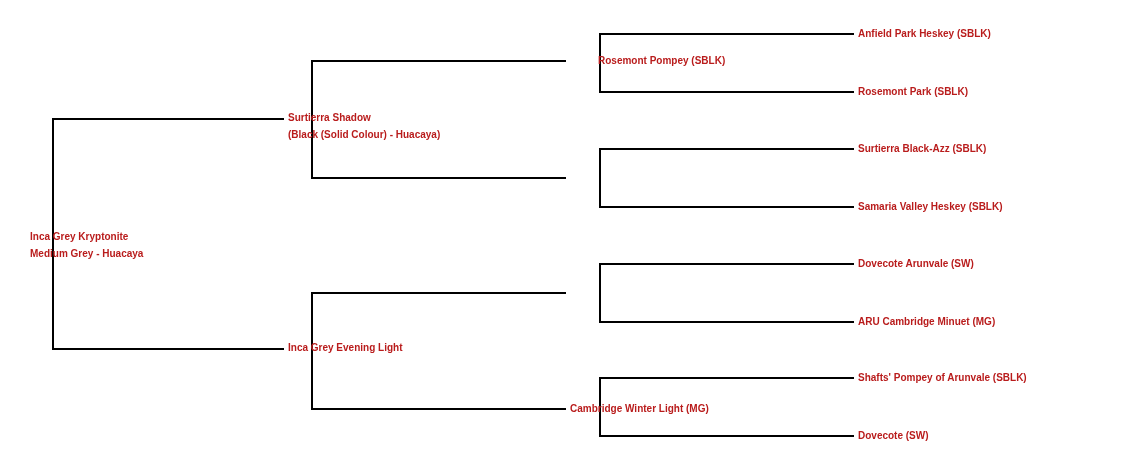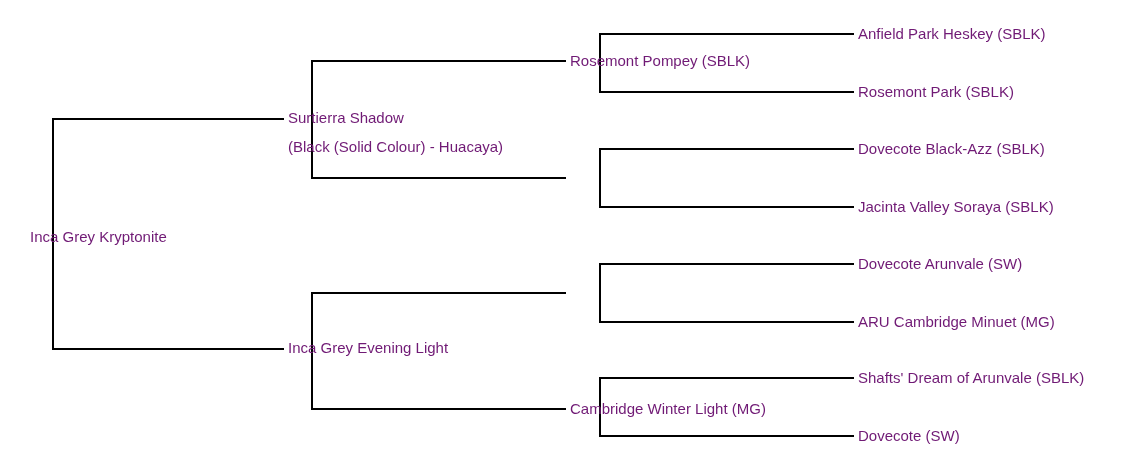--- a/index.html
+++ b/index.html
@@ -10,27 +10,28 @@
   #pedigree {
     position: relative;
     width: 1140px;
     height: 475px;
     background: #ffffff;
     font-family: "Liberation Sans", sans-serif;
     overflow: hidden;
   }
   .node {
     position: absolute;
-    color: #701a75;
-    font-size: 15px;
+    color: #b91c1c;
+    font-size: 10px;
     line-height: 17px;
     white-space: nowrap;
+    font-weight: bold;
   }
   .node .line1 { display: block; }
-  .node .line2 { display: block; margin-top: 12px; }
+  .node .line2 { display: block; }
 
   
   .hline {
     position: absolute;
     height: 0;
     border-top: 2px solid #000000;
   }
   .vline {
     position: absolute;
     width: 0;
@@ -65,66 +66,67 @@
   <div class="vline" style="left:599px; top:263px; height:58px;"></div>
   <div class="hline" style="left:599px; top:263px; width:255px;"></div>
   <div class="hline" style="left:599px; top:321px; width:255px;"></div>
 
   <div class="vline" style="left:599px; top:377px; height:58px;"></div>
   <div class="hline" style="left:599px; top:377px; width:255px;"></div>
   <div class="hline" style="left:599px; top:435px; width:255px;"></div>
 
   <div class="node" style="left:30px; top:228px;">
     <span class="line1">Inca Grey Kryptonite</span>
+    <span class="line2">Medium Grey - Huacaya</span>
   </div>
 
   <div class="node" style="left:288px; top:109px;">
     <span class="line1">Surtierra Shadow</span>
     <span class="line2">(Black (Solid Colour) - Huacaya)</span>
   </div>
 
   <div class="node" style="left:288px; top:339px;">
     <span class="line1">Inca Grey Evening Light</span>
   </div>
 
-  <div class="node single" style="left:570px; top:52px;">
+  <div class="node single" style="left:598px; top:52px;">
     <span class="line1">Rosemont Pompey (SBLK)</span>
   </div>
 
 
 
   <div class="node single" style="left:570px; top:400px;">
     <span class="line1">Cambridge Winter Light (MG)</span>
   </div>
 
   <div class="node single" style="left:858px; top:25px;">
     <span class="line1">Anfield Park Heskey (SBLK)</span>
   </div>
 
   <div class="node single" style="left:858px; top:83px;">
     <span class="line1">Rosemont Park (SBLK)</span>
   </div>
 
   <div class="node single" style="left:858px; top:140px;">
-    <span class="line1">Dovecote Black-Azz (SBLK)</span>
+    <span class="line1">Surtierra Black-Azz (SBLK)</span>
   </div>
 
   <div class="node single" style="left:858px; top:198px;">
-    <span class="line1">Jacinta Valley Soraya (SBLK)</span>
+    <span class="line1">Samaria Valley Heskey (SBLK)</span>
   </div>
 
   <div class="node single" style="left:858px; top:255px;">
     <span class="line1">Dovecote Arunvale (SW)</span>
   </div>
 
   <div class="node single" style="left:858px; top:313px;text-align:right;">
     <span class="line1">ARU Cambridge Minuet (MG)</span>
   </div>
 
   <div class="node single" style="left:858px; top:369px;">
-    <span class="line1">Shafts' Dream of Arunvale (SBLK)</span>
+    <span class="line1">Shafts' Pompey of Arunvale (SBLK)</span>
   </div>
 
   <div class="node single" style="left:858px; top:427px;">
     <span class="line1">Dovecote (SW)</span>
   </div>
 
 </div>
 
 </body></html>

